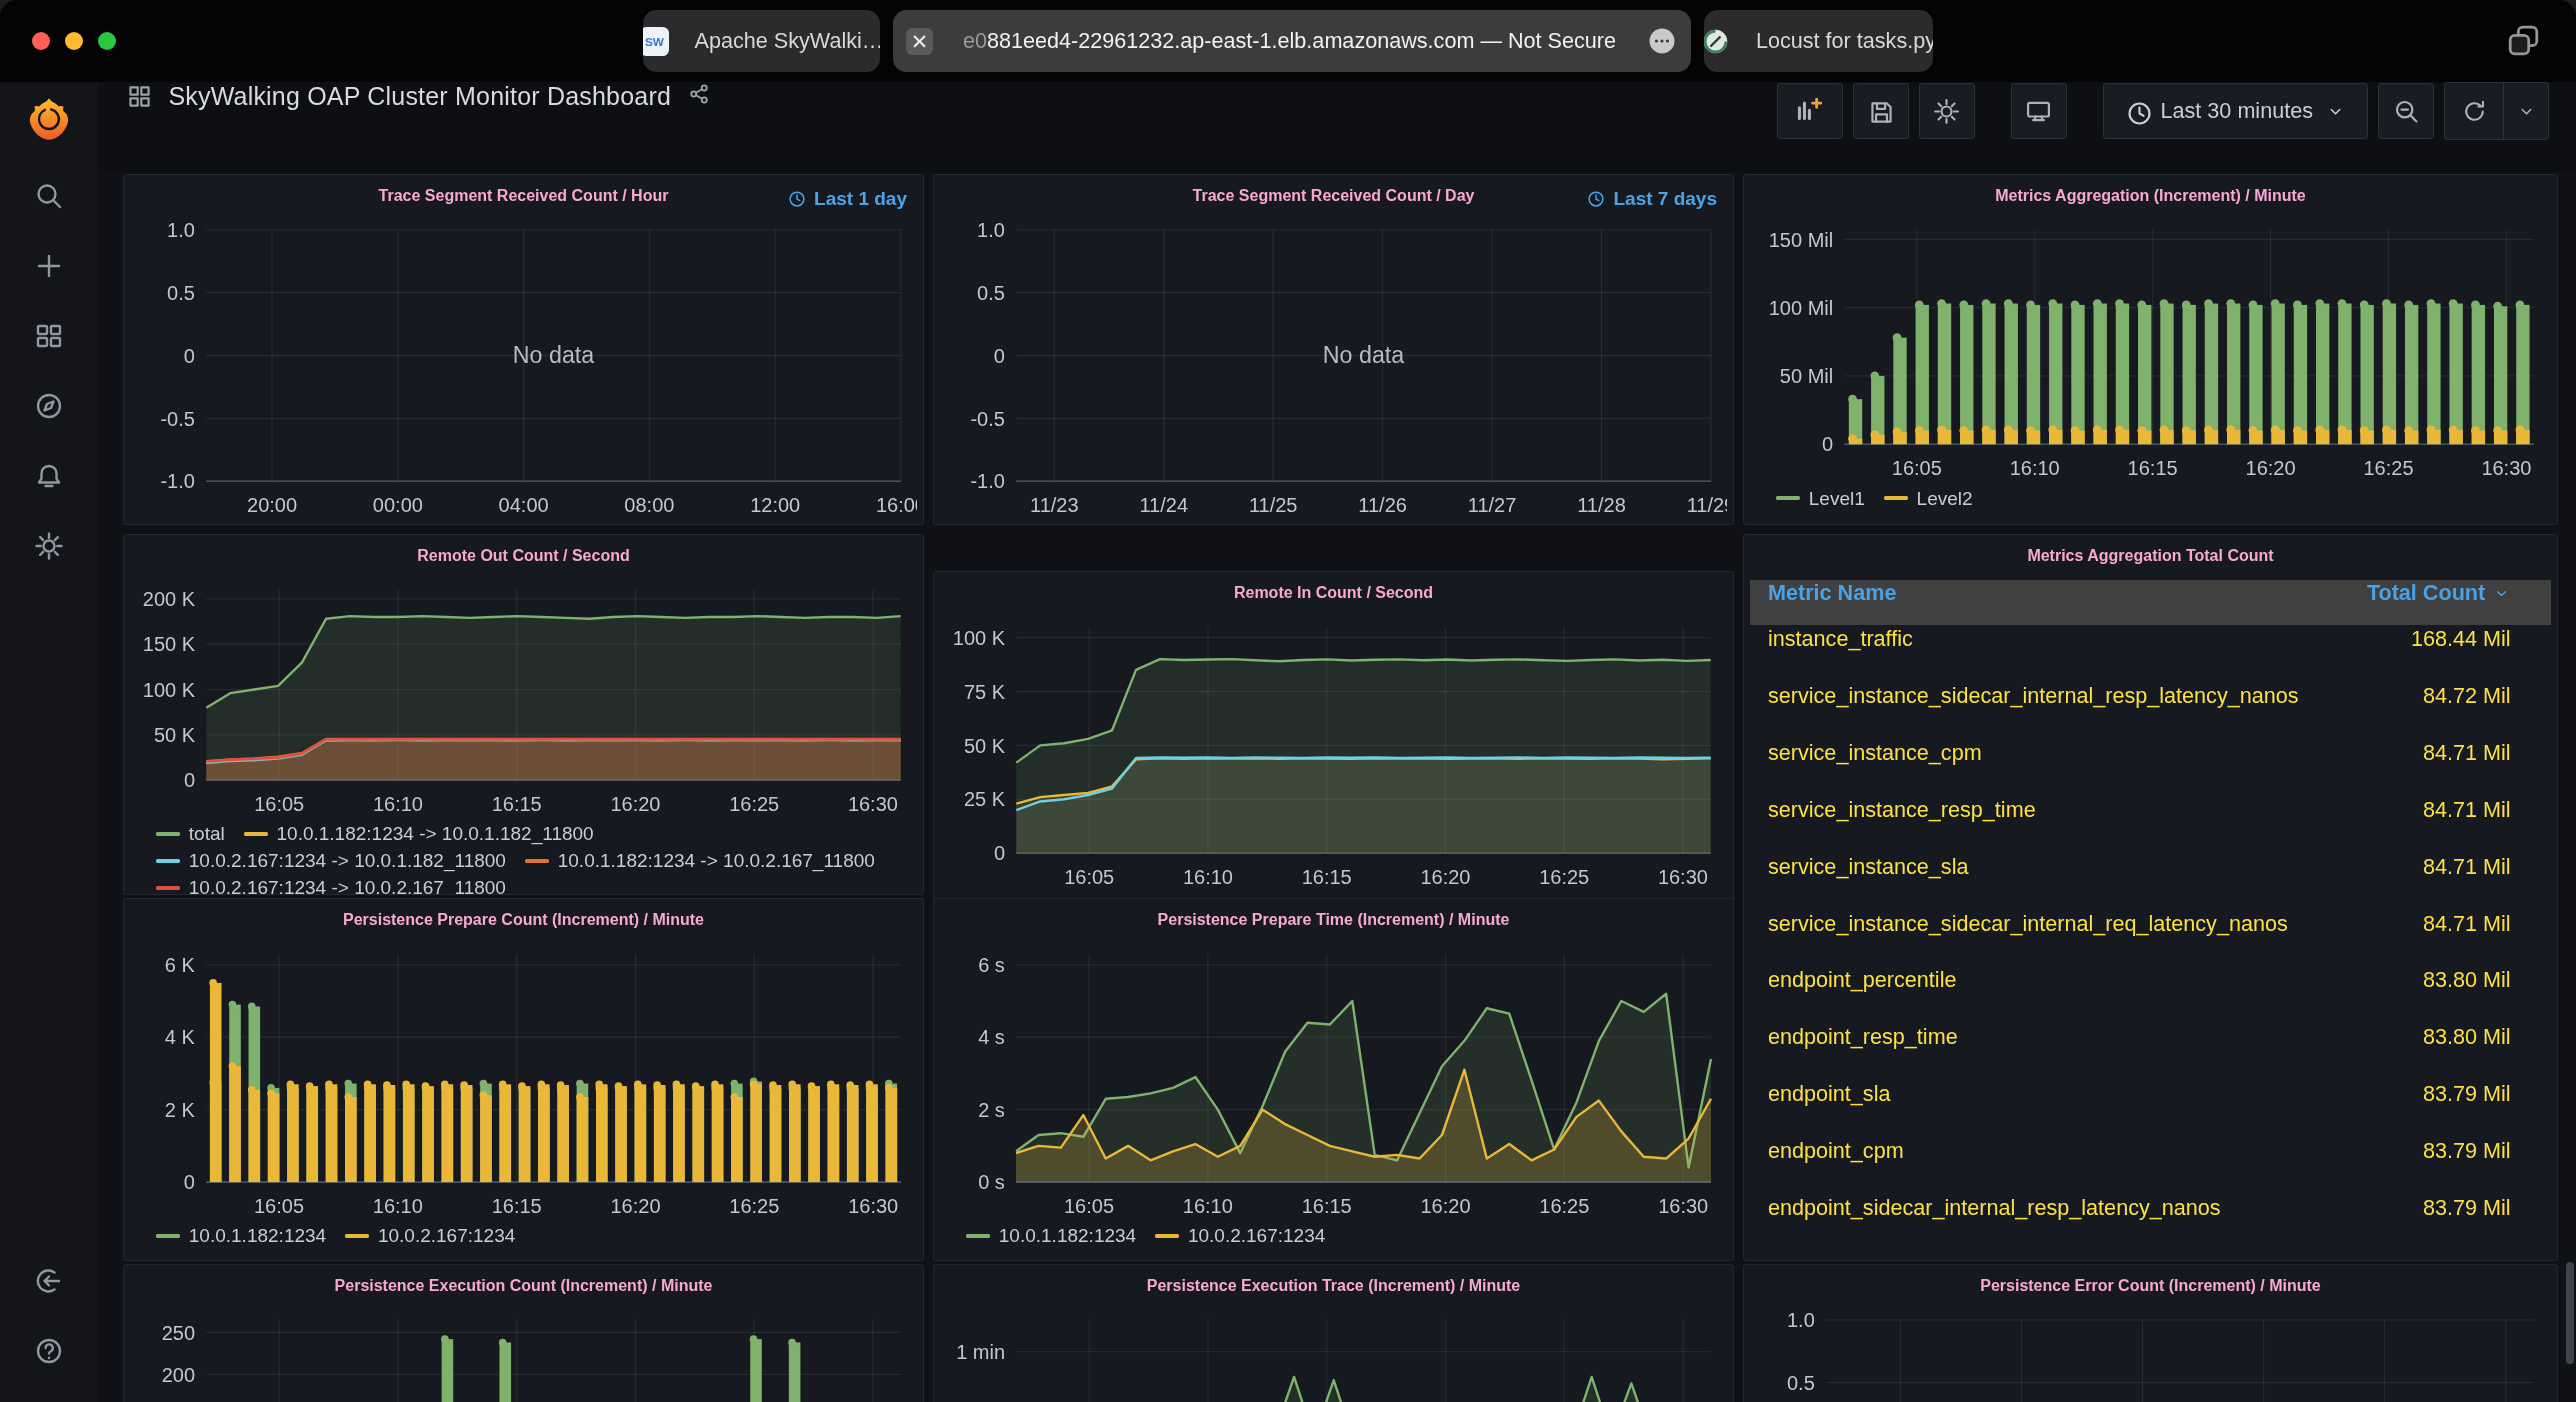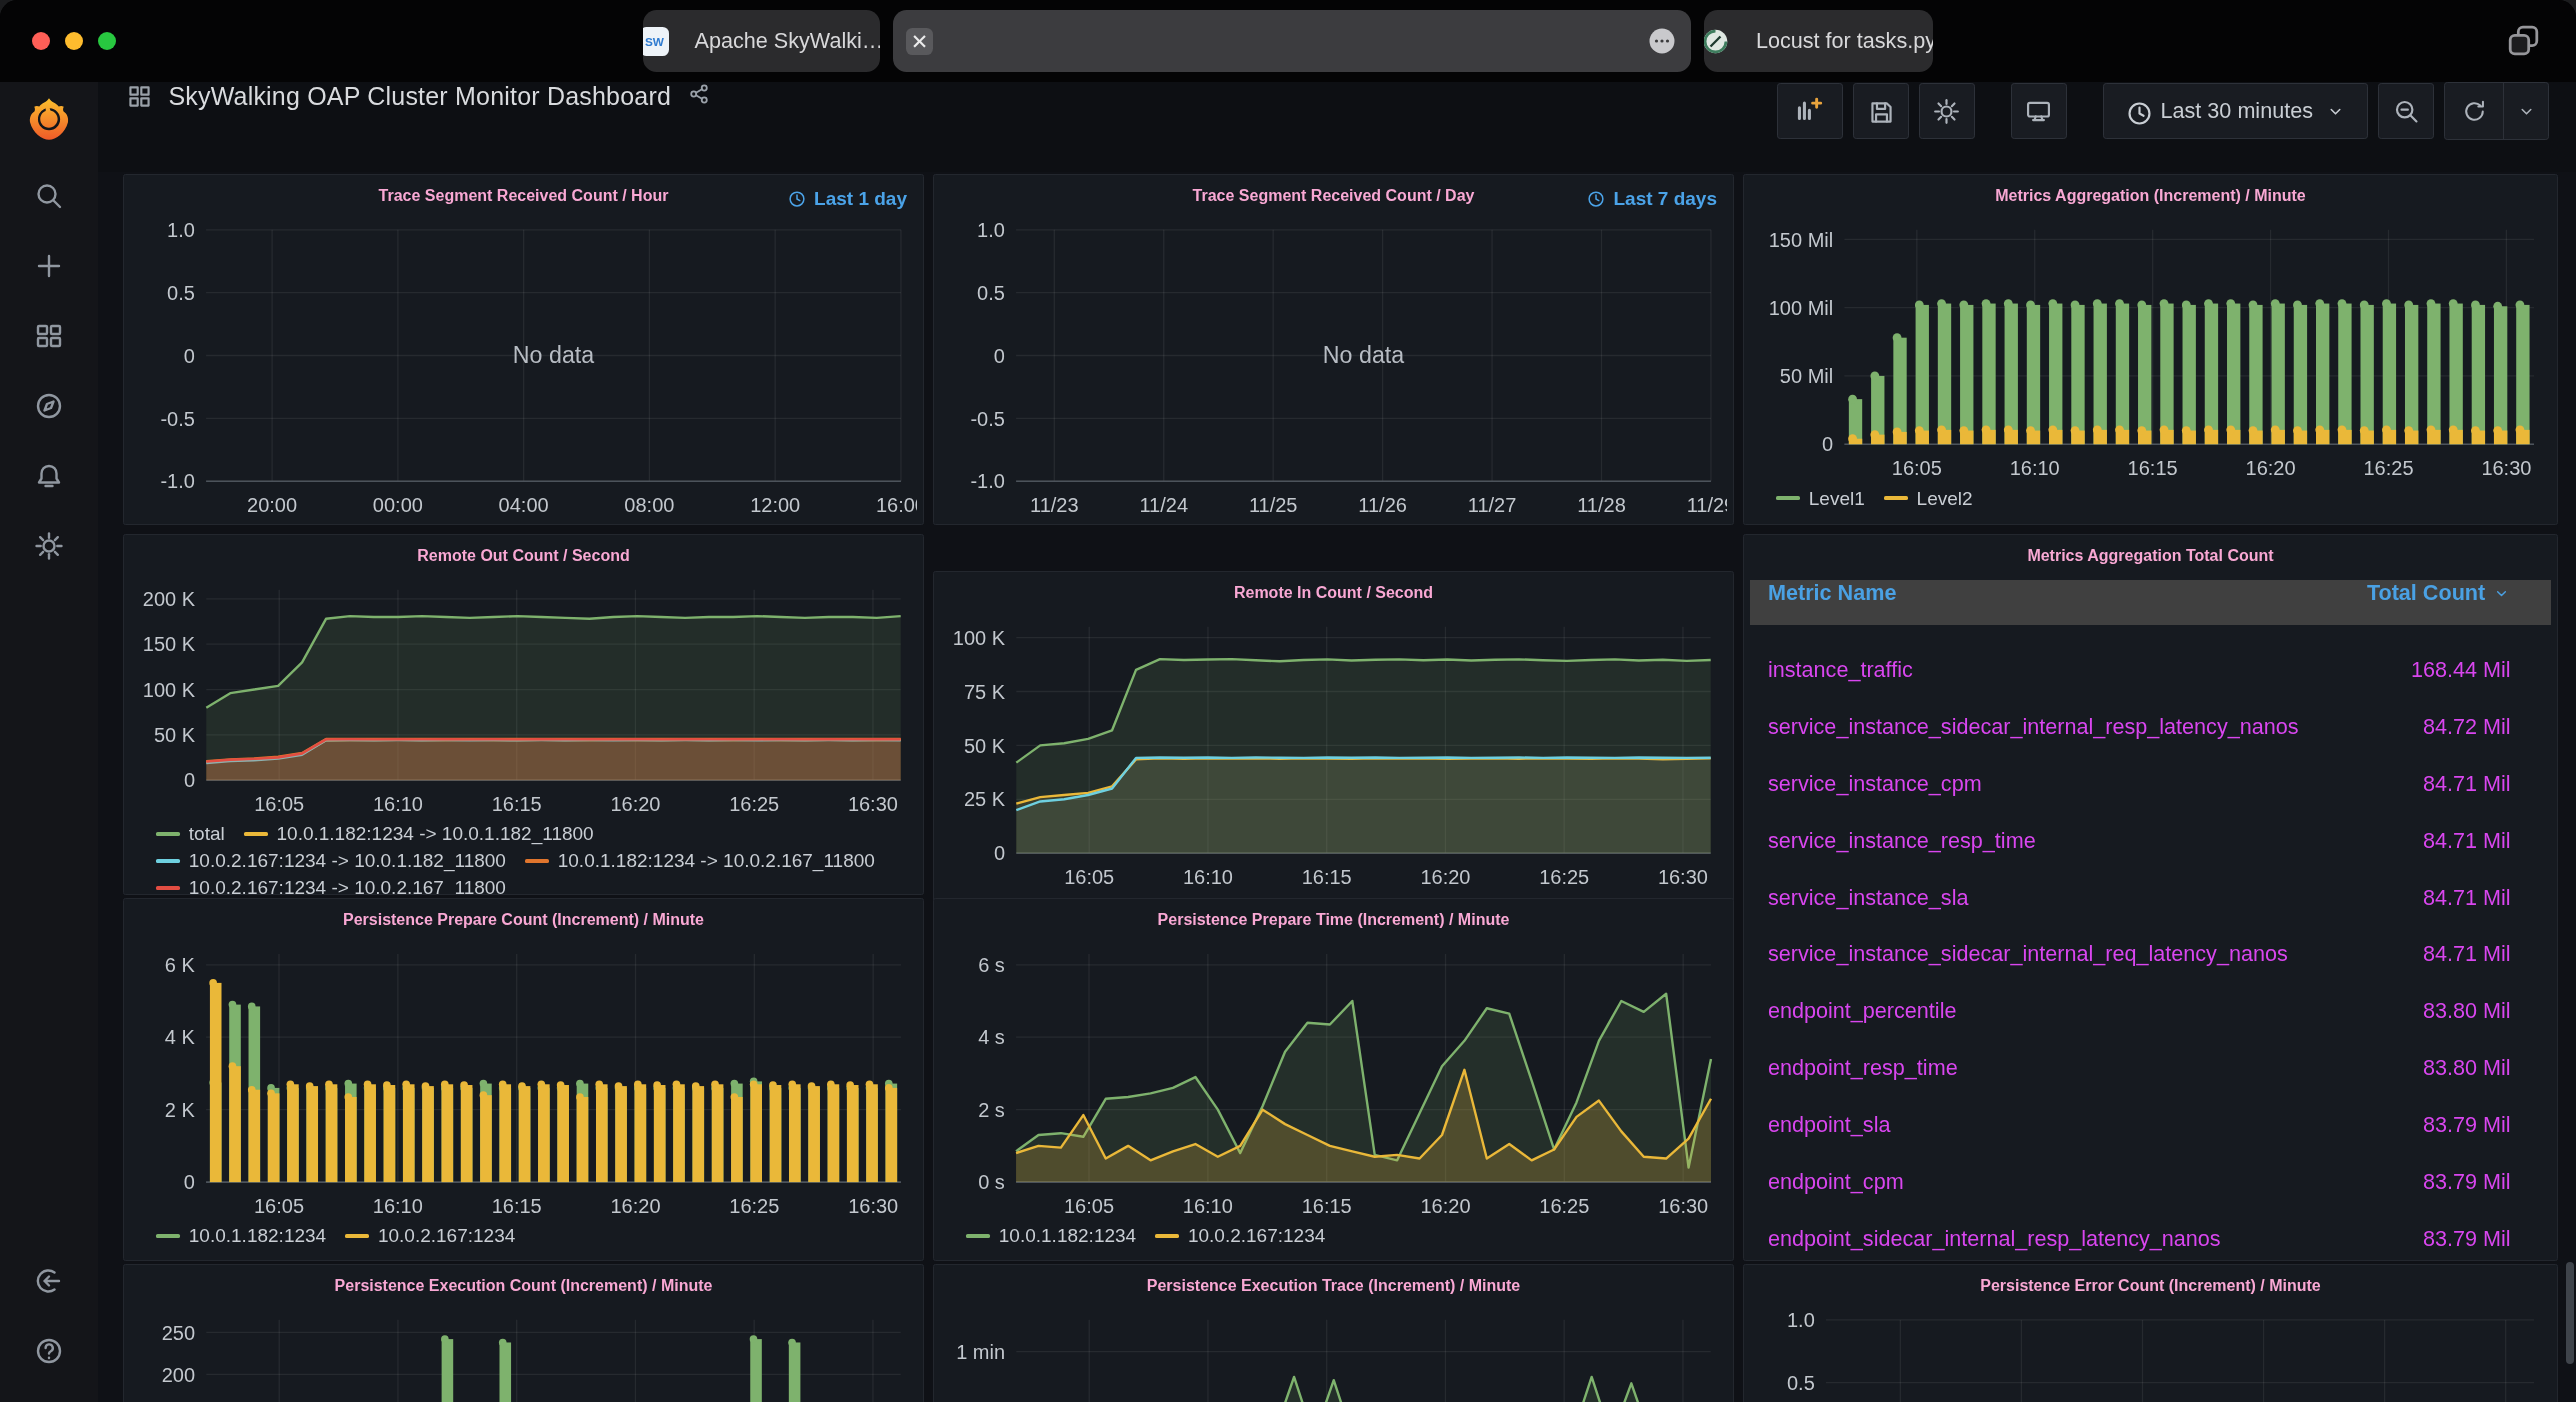--- a/index.html
+++ b/index.html
@@ -47,21 +47,21 @@
   .badge{position:absolute;top:13px;right:16px;display:flex;align-items:center;gap:7.2px;color:#4ba3e8;font-size:19px;font-weight:600}
   .badge svg{width:20px;height:20px}
   .chart-host{position:relative;margin:0 6.4px;overflow:hidden}
   .legend{display:flex;flex-wrap:wrap;column-gap:19px;row-gap:0;padding:3.2px 8px 0 32px;font-size:19px;color:#c9ced4;overflow:hidden}
   .legend .li{display:flex;align-items:center;gap:8.8px;line-height:27px;white-space:nowrap}
   .legend i{display:inline-block;width:24px;height:4px;border-radius:1.6px;flex:0 0 auto}
   .thead{height:45px;background:#404040;display:flex;align-items:flex-start;font-size:21.6px;font-weight:700;color:#4aa1e4;margin:3.2px 6.4px 0 6.4px;padding:0 40px 0 17.6px}
   .thead .hval{margin-left:auto;display:flex;align-items:center;gap:6.4px}
   .thead svg{width:19px;height:19px}
   .tbody{position:absolute;top:91px;bottom:8px;left:6.4px;right:6.4px;display:flex;flex-direction:column}
-  .trow{flex:1;display:flex;align-items:flex-end;font-size:21.6px;color:#d946ef;padding:0 40px 0 17.6px}
+  .trow{flex:1;display:flex;align-items:flex-start;font-size:21.6px;color:#fde047;padding:0 40px 0 17.6px}
   .tval{margin-left:auto}
   .scrollthumb{position:absolute;right:2.4px;top:1262px;width:7.2px;height:102px;background:#3f444b;border-radius:4px}
   svg text{font-family:"Liberation Sans",sans-serif}
 </style>
 </head>
 <body>
 
 <div class="window">
 
   <div class="titlebar">
@@ -75,20 +75,21 @@
         <span class="tabicon">
             <svg viewBox="0 0 32 32" style="font-size:27px">
               <rect width="32" height="32" rx="7" fill="#eef3f8"></rect>
               <text x="16" y="21.5" text-anchor="middle" font-size="13" font-weight="bold" fill="#2f7bd0" font-family="Liberation Sans,sans-serif">SW</text>
             </svg>
           </span>
         <span>Apache SkyWalki…</span>
       </div>
       <div class="tab active" style="width:772px;justify-content:space-between;padding:0 13px">
         <span class="tclose">✕</span>
+        <span class="taburl"><em>e0</em><span>881eed4-22961232.ap-east-1.elb.amazonaws.com</span><span> — Not Secure</span></span>
         <span class="tmore">
             <svg viewBox="0 0 32 32">
               <circle cx="16" cy="16" r="12.5" fill="#c9c9cc"></circle>
               <circle cx="10.5" cy="16" r="1.6" fill="#3a3a3c"></circle>
               <circle cx="16" cy="16" r="1.6" fill="#3a3a3c"></circle>
               <circle cx="21.5" cy="16" r="1.6" fill="#3a3a3c"></circle>
             </svg>
           </span>
       </div>
       <div class="tab" style="width:229px">

